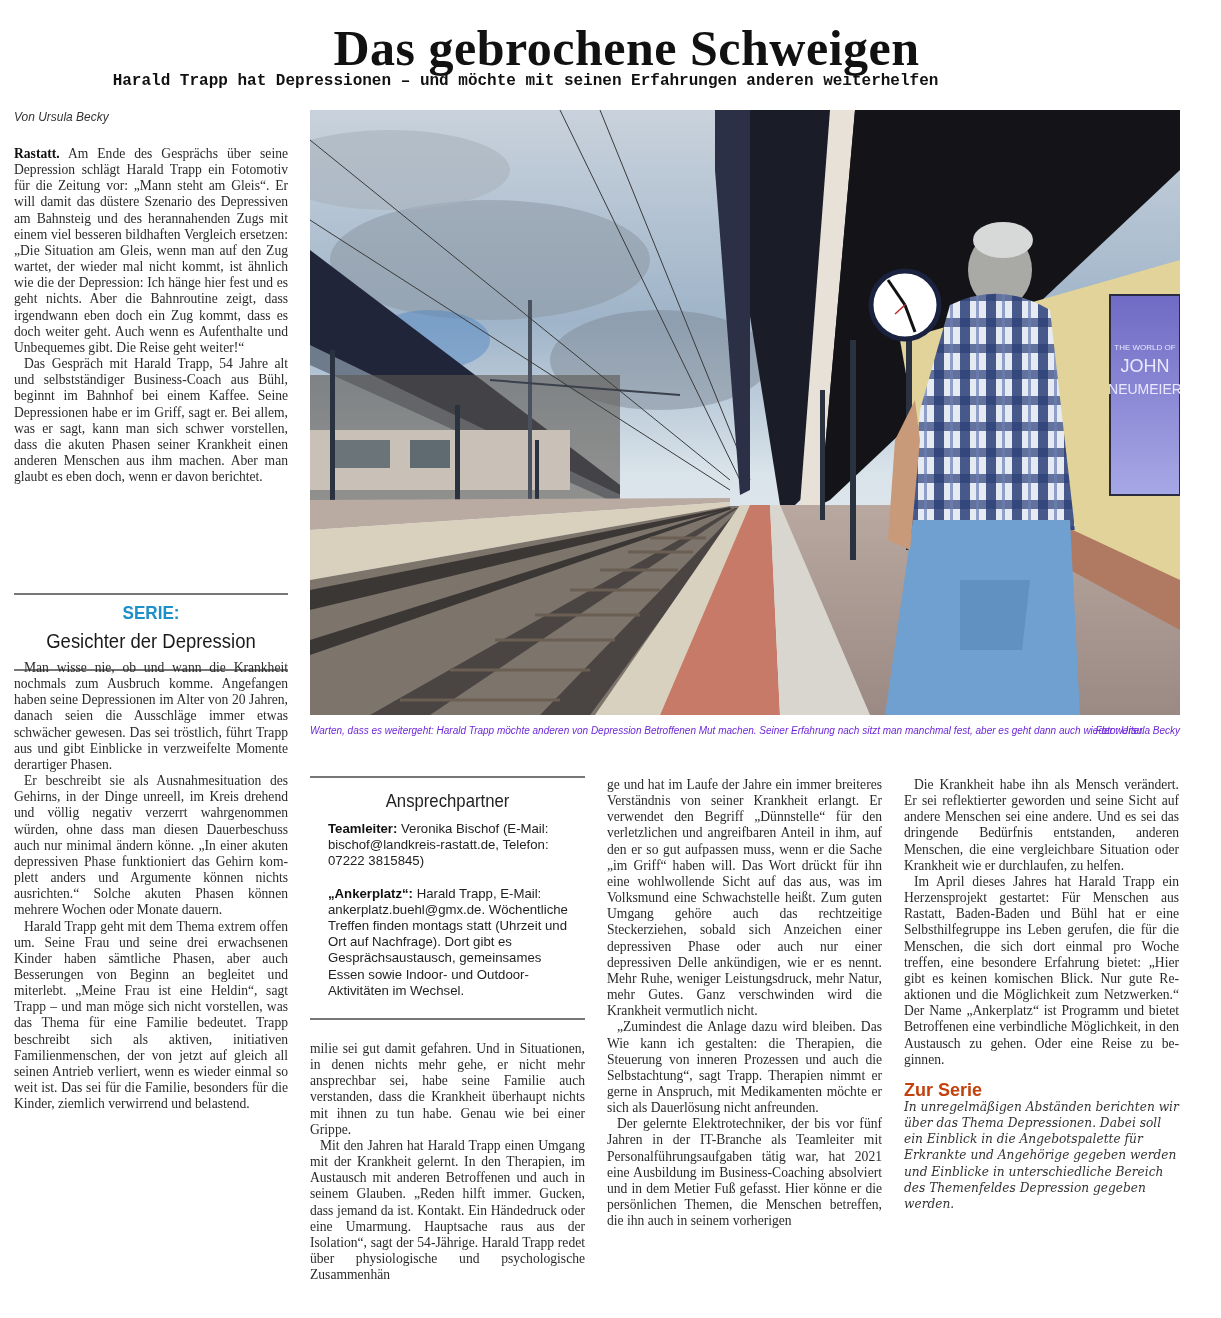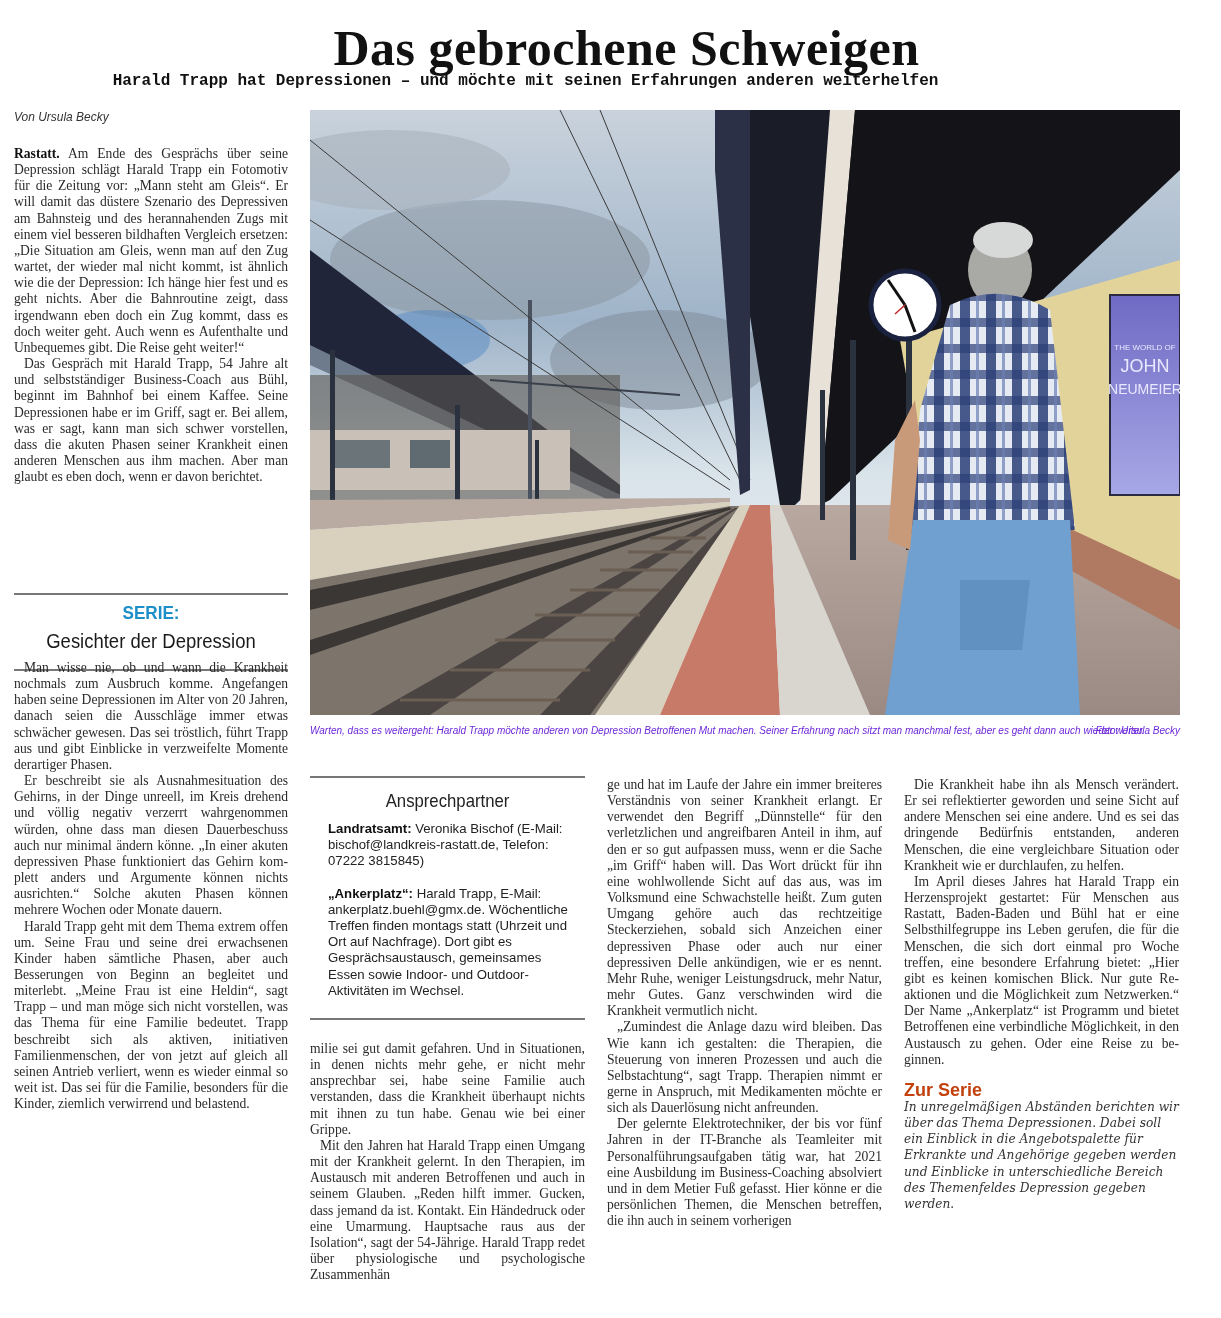--- a/index.html
+++ b/index.html
@@ -172,21 +172,21 @@
 
 <div id="caption">
   <span>Warten, dass es weitergeht: Harald Trapp möchte anderen von Depression Betroffenen Mut machen. Seiner Erfahrung nach sitzt man manchmal fest, aber es geht dann auch wieder weiter.</span>
   <span id="caption-credit">Foto: Ursula Becky</span>
 </div>
 
 <div class="rule" style="left:310px;top:776px;width:275px;"></div>
 <div id="contact-box">
   <div id="contact-title">Ansprechpartner</div>
   <div id="contact-body">
-    <p><b>Landratsamt:</b><span> Veronika Bischof (E-Mail: bischof@landkreis-ra­statt.de, Telefon: 07222 3815845)</span></p>
+    <p><b>Teamleiter:</b><span> Veronika Bischof (E-Mail: bischof@landkreis-ra­statt.de, Telefon: 07222 3815845)</span></p>
     <p><b>„Ankerplatz“:</b><span> Harald Trapp, E-Mail: ankerplatz.buehl@gmx.de. Wöchent­liche Treffen finden montags statt (Uhrzeit und Ort auf Nachfrage). Dort gibt es Gesprächsaustausch, ge­meinsames Essen sowie Indoor- und Outdoor-Aktivitäten im Wechsel.</span></p>
   </div>
 </div>
 <div class="rule" style="left:310px;top:1018px;width:275px;"></div>
 
 <div id="col2" class="col">
   <p>milie sei gut damit gefahren. Und in Si­tuationen, in denen nichts mehr gehe, er nicht mehr ansprechbar sei, habe seine Familie auch verstanden, dass die Krankheit überhaupt nichts mit ihnen zu tun habe. Genau wie bei einer Grippe.</p>
   <p class="ind">Mit den Jahren hat Harald Trapp einen Umgang mit der Krankheit gelernt. In den Therapien, im Austausch mit ande­ren Betroffenen und auch in seinem Glauben. „Reden hilft immer. Gucken, dass jemand da ist. Kontakt. Ein Hände­druck oder eine Umarmung. Hauptsache raus aus der Isolation“, sagt der 54-Jäh­rige. Harald Trapp redet über physiologi­sche und psychologische Zusammenhän­</p>
 </div>
 

